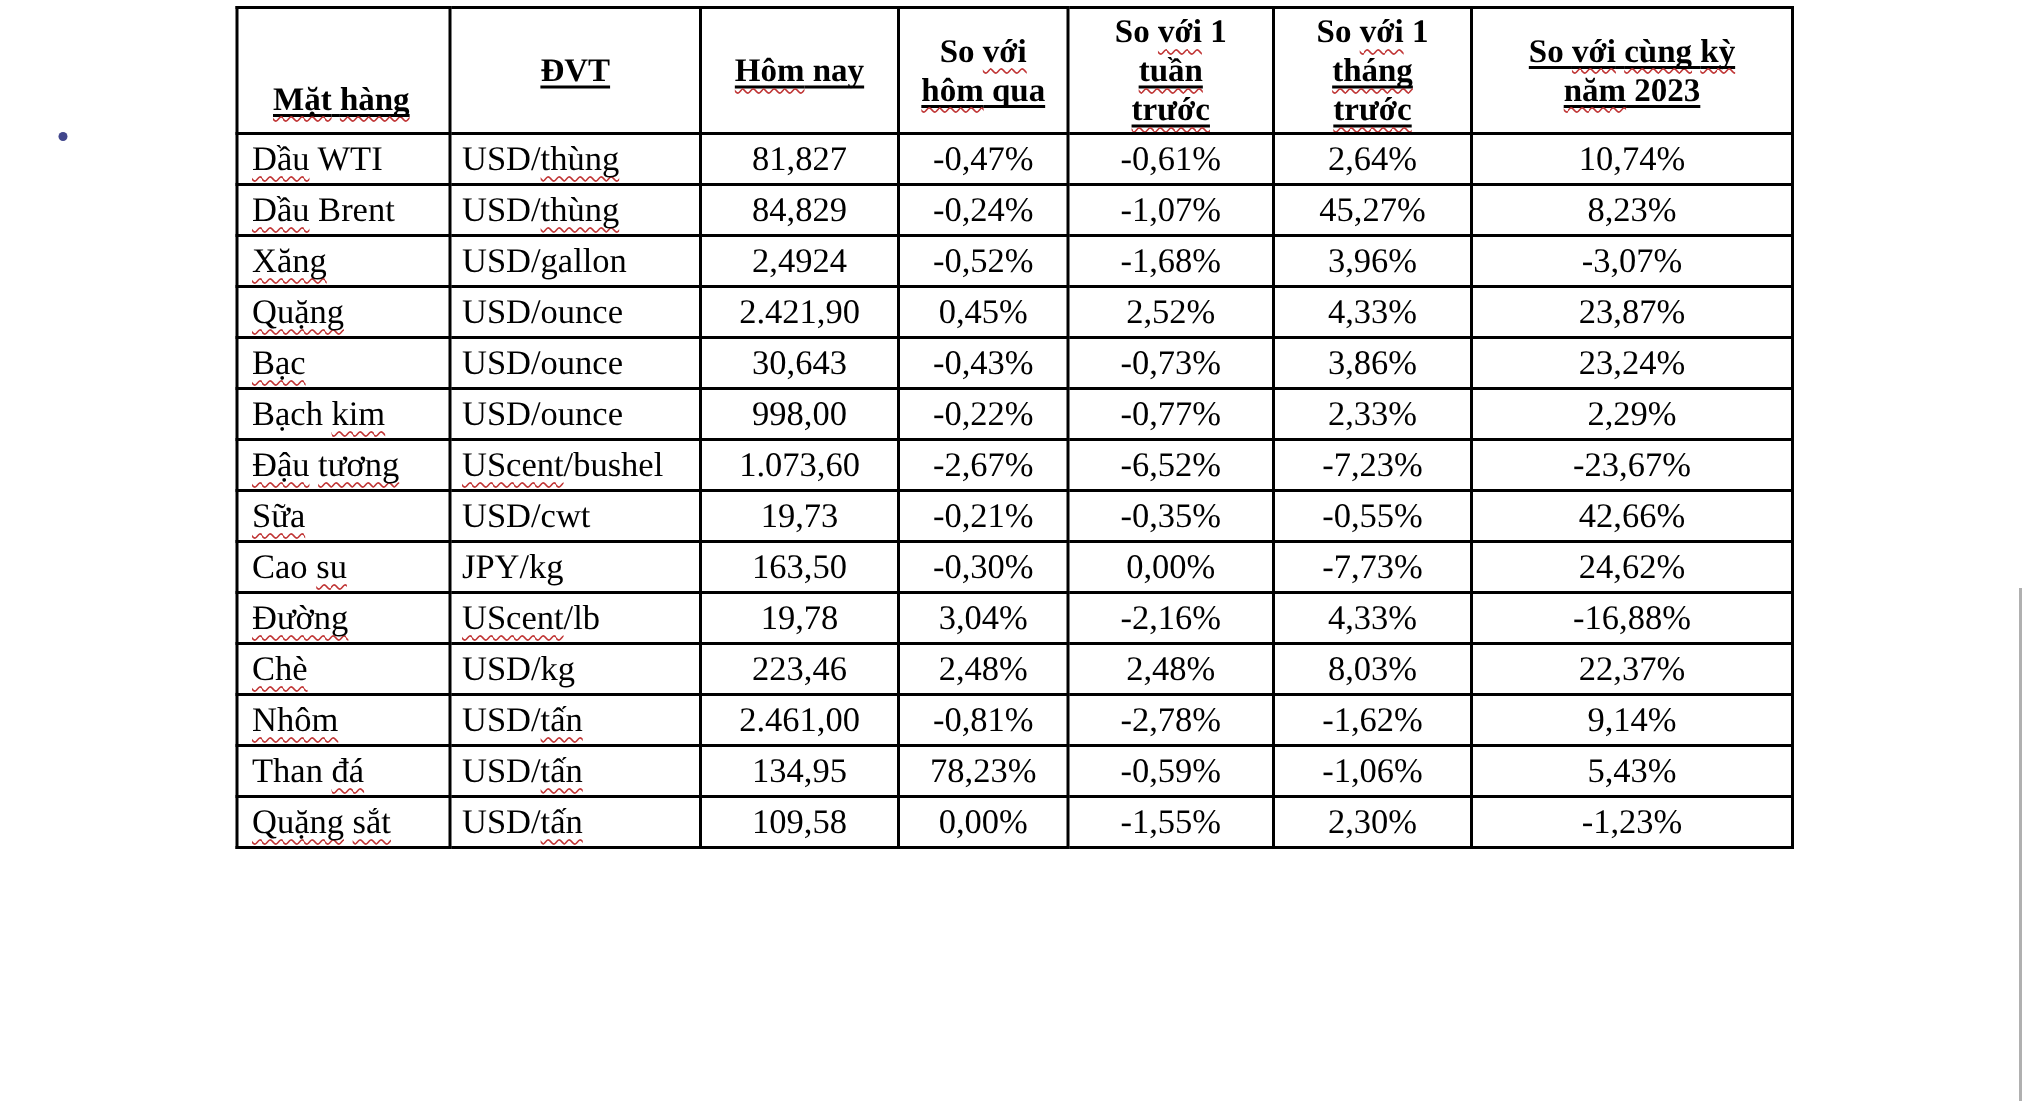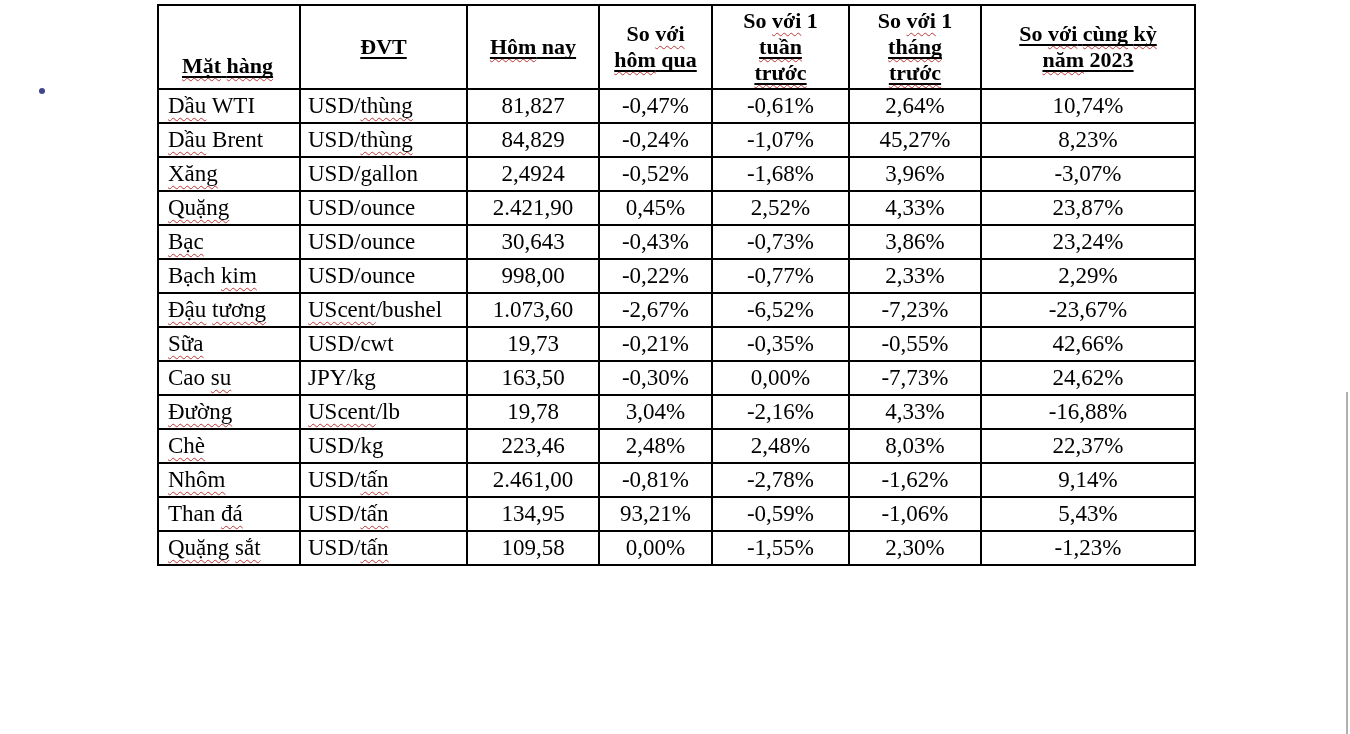--- a/index.html
+++ b/index.html
@@ -255,21 +255,21 @@
     <td class="c-num">2.461,00</td>
     <td class="c-num">-0,81%</td>
     <td class="c-num">-2,78%</td>
     <td class="c-num">-1,62%</td>
     <td class="c-num">9,14%</td>
   </tr>
         <tr>
     <td class="c-name">Than <span class="sq">đá</span></td>
     <td class="c-unit">USD/<span class="sq">tấn</span></td>
     <td class="c-num">134,95</td>
-    <td class="c-num">93,21%</td>
+    <td class="c-num">78,23%</td>
     <td class="c-num">-0,59%</td>
     <td class="c-num">-1,06%</td>
     <td class="c-num">5,43%</td>
   </tr>
         <tr>
     <td class="c-name"><span class="sq">Quặng</span> <span class="sq">sắt</span></td>
     <td class="c-unit">USD/<span class="sq">tấn</span></td>
     <td class="c-num">109,58</td>
     <td class="c-num">0,00%</td>
     <td class="c-num">-1,55%</td>

